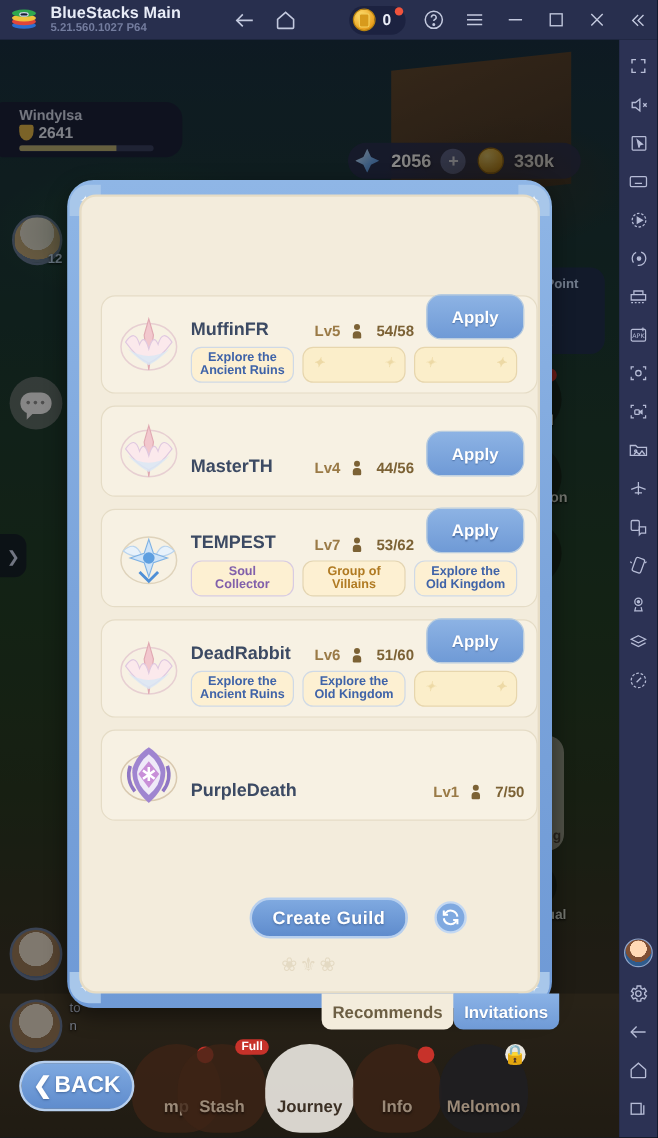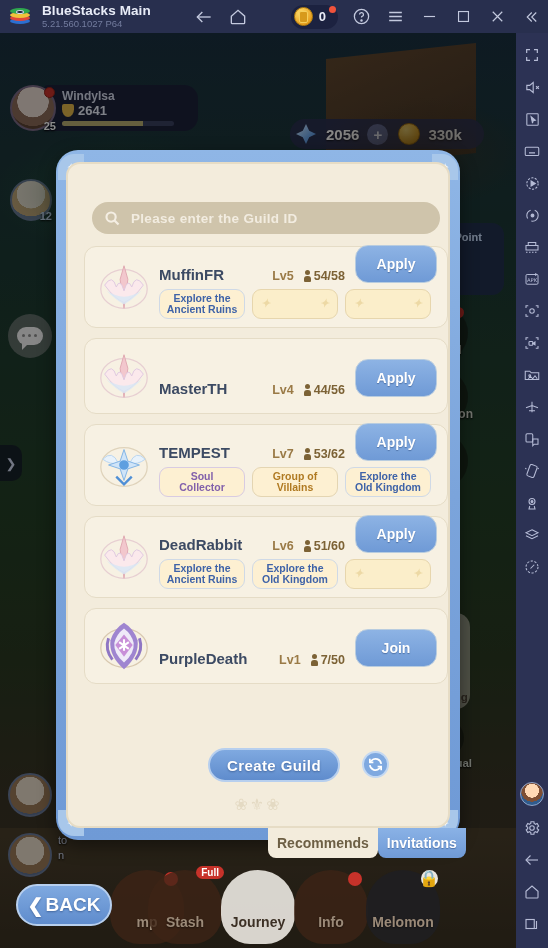--- a/index.html
+++ b/index.html
@@ -21,21 +21,21 @@
   .bs-logo i { position: absolute; left: 2px; width: 20px; height: 6px;
     border-radius: 50%; display: block; }
   .bs-logo i:nth-child(1){ top: 12px; background: #2b6fd1; }
   .bs-logo i:nth-child(2){ top: 9px;  background: #e0463a; }
   .bs-logo i:nth-child(3){ top: 6px;  background: #f0c23c; }
   .bs-logo i:nth-child(4){ top: 2px;  background: #2fa84f; }
   .bs-logo i:nth-child(5){ top: 4px; left: 8px; width: 8px; height: 4px;
     background: #1a2036; border: 1px solid #cfd6e8; }
   .bs-title-wrap { margin-left: 8px; line-height: 1.05; }
   .bs-title { color: #e8ecf7; font-size: 13.5px; font-weight: bold; letter-spacing: .1px;}
-  .bs-ver { color: #737c9e; font-size: 9.5px; font-weight: normal; }
+  .bs-ver { color: #737c9e; font-size: 9.5px; font-weight: bold; }
   .tb-icons { margin-left: auto; display: flex; align-items: center; height: 33px;}
   .tb-btn { width: 34px; height: 33px; display: flex; align-items: center;
     justify-content: center; color: #c3c9de; }
   .tb-btn svg { display: block; }
   .coin-pill {
     display: flex; align-items: center; gap: 6px; height: 24px;
     background: #1c2240; border-radius: 12px; padding: 0 12px 0 3px;
     margin: 0 6px; position: relative;
   }
   .coin-circle { width: 19px; height: 19px; border-radius: 50%;
@@ -203,21 +203,21 @@
   .guild-row {
     background:#f7f1e3; border:1.5px solid #e5dcc6; border-radius:12px;
     margin-bottom:10px; padding:8px 10px; display:flex; align-items:center; gap:6px;
     position:relative;
   }
   .emblem { width:58px; height:58px; flex:none; position:relative; }
   .row-body { flex:1 1 auto; min-width:0; }
   .row-top { display:flex; align-items:flex-end; gap:10px; height:28px; }
   .g-name { color:#3c4a63; font-size:15px; font-weight:bold; white-space:nowrap; }
   .g-lvl { color:#9a7a46; font-size:12.5px; font-weight:bold; margin-left:auto; }
-  .g-members { color:#7c6235; font-size:12.5px; font-weight:bold; display:flex; align-items:center; gap:3px;}
+  .g-members { color:#7c6235; font-size:12.5px; font-weight:bold; display:flex; align-items:center; gap:13px;}
   .g-person { width:7px; height:12px; position:relative; display:inline-block; }
   .g-person::before{ content:""; position:absolute; top:0; left:1px; width:5px; height:5px;
     border-radius:50%; background:#7c6235;}
   .g-person::after{ content:""; position:absolute; bottom:0; left:0; width:7px; height:6px;
     border-radius:3px 3px 1px 1px; background:#7c6235;}
   .apply-btn {
     width:82px; height:38px; border-radius:13px; flex:none;
     background: linear-gradient(180deg,#8db3e4,#6f9ad6);
     border:1.5px solid #b8ccdf;
     color:#ffffff; font-size:14px; font-weight:bold;
@@ -285,24 +285,20 @@
     text-shadow:0 1px 2px rgba(40,70,120,.6);}
 </style>
 </head>
 <body>
 
 <div id="game">
   <div class="hut"></div>
   <div class="ground"></div>
 
   <div class="player-bar">
-    <div class="pb-frame">
-      <span class="pb-dot"></span>
-      <span class="pb-lvl">25</span>
-    </div>
     <div class="pb-plate">
       <div class="pb-name">WindyIsa</div>
       <div class="pb-pow">
         <span class="pb-shield"></span>
         <span>2641</span>
       </div>
       <div class="pb-xp">
           <i></i>
         </div>
     </div>
@@ -371,27 +367,20 @@
 
 <div id="dialog">
   <div class="dlg-frame"></div>
   <div class="dlg-corner c-tl">✦</div>
   <div class="dlg-corner c-tr">✦</div>
   <div class="dlg-corner c-bl">✦</div>
   <div class="dlg-corner c-br">✦</div>
 
   <div class="dlg-inner">
 
-    <div class="search-bar">
-      <svg width="17" height="17" viewBox="0 0 24 24" fill="none" stroke="#f4eee3" stroke-width="3">
-        <circle cx="10" cy="10" r="6.5"></circle>
-          <path d="M15 15l5.5 5.5"></path>
-      </svg>
-      <span class="search-ph">Please enter the Guild ID</span>
-    </div>
 
     <div class="list">
 
       <div class="guild-row">
         <div class="emblem">
           <svg viewBox="0 0 60 60" width="58" height="58">
             <ellipse cx="30" cy="32" rx="24" ry="20" fill="none" stroke="#e7cfd2" stroke-width="1.3"></ellipse>
             <path d="M30 8 L34 22 L30 52 L26 22 Z" fill="#f2c7cd" stroke="#e0a9b2" stroke-width="1"></path>
             <path d="M10 28 Q18 16 22 30 Q26 20 30 34 Q34 20 38 30 Q42 16 50 28 Q40 42 30 46 Q20 42 10 28 Z" fill="#fbe9ec" stroke="#dfc8e0" stroke-width="1"></path>
             <path d="M12 34 Q30 46 48 34 Q38 44 30 48 Q22 44 12 34 Z" fill="#d8e7f5" opacity=".8"></path>
@@ -530,21 +519,20 @@
           </svg>
         </div>
         <div class="row-body">
           <div class="row-top" style="height:42px">
             <span class="g-name">PurpleDeath</span>
             <span class="g-lvl">Lv1</span>
             <span class="g-members">
               <i class="g-person"></i>
               <span>7/50</span>
             </span>
-            <span class="apply-btn">Join</span>
           </div>
         </div>
       </div>
 
     </div>
 
     <div class="create-btn">Create Guild</div>
     <div class="refresh-btn">
       <svg width="17" height="17" viewBox="0 0 24 24" fill="none" stroke="#fff" stroke-width="2.4">
         <path d="M20 11a8 8 0 0 0-13.6-4.6L4 9"></path>

